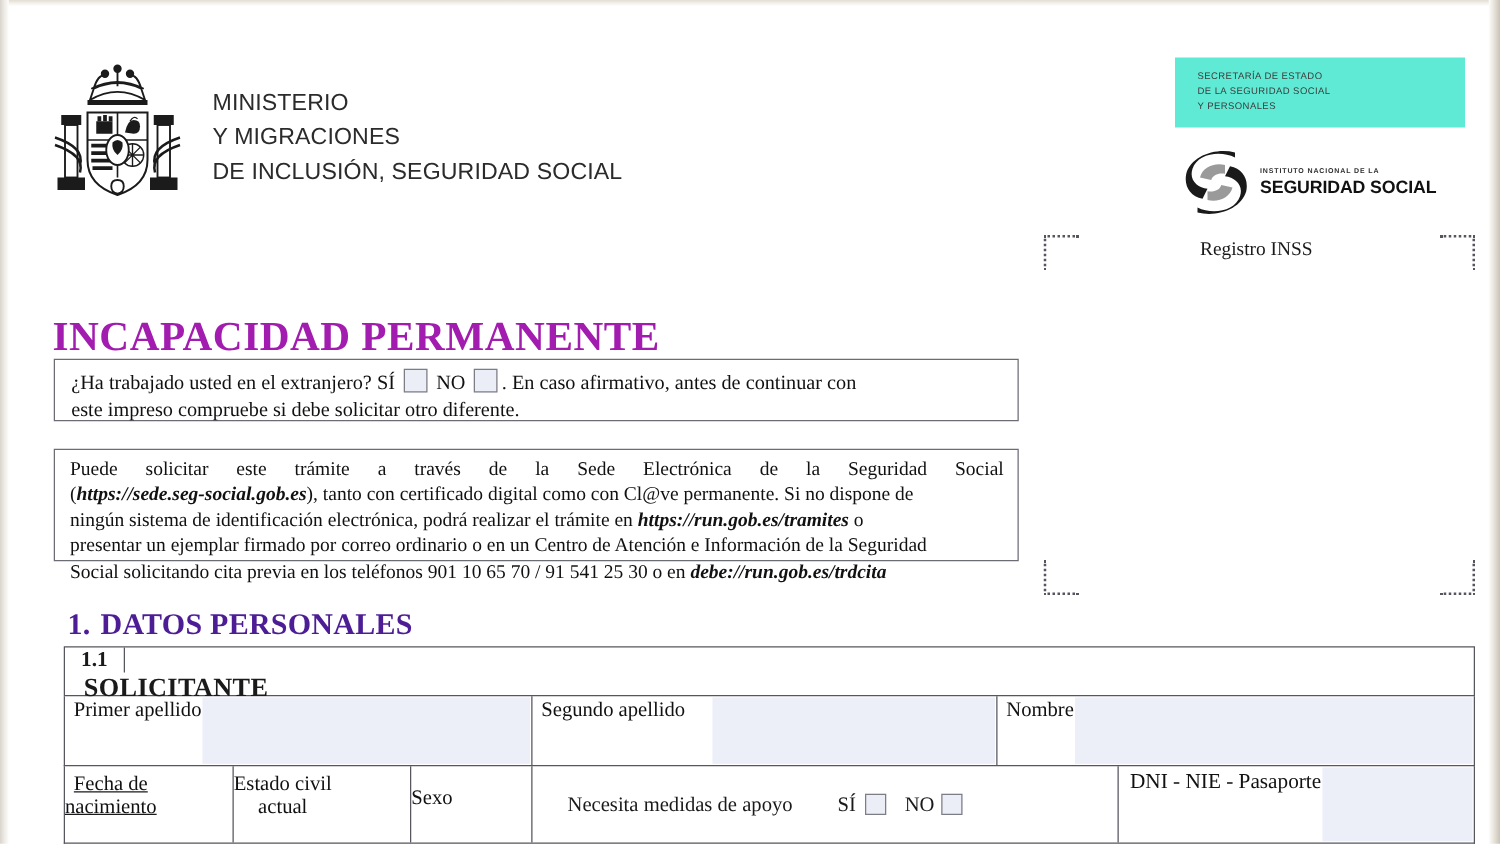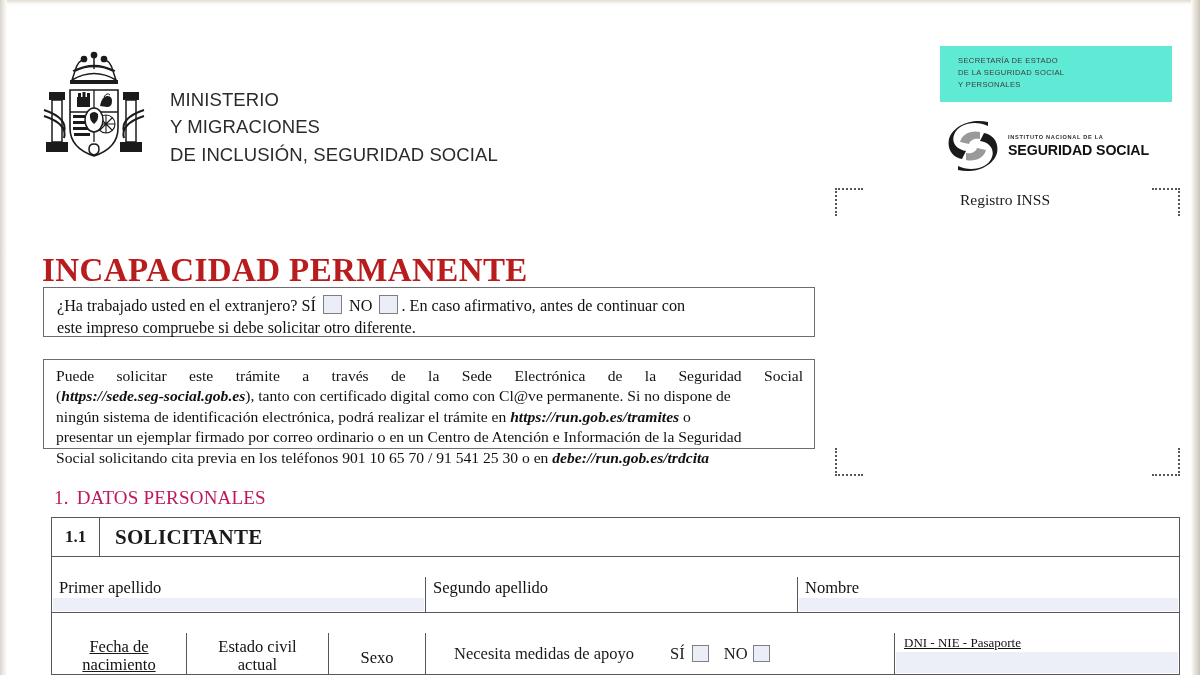--- a/index.html
+++ b/index.html
@@ -47,21 +47,21 @@
     width: 1180px;
     height: 669px;
   }
 
   
   .hdr-ministry {
     position: absolute;
     left: 30px;
     top: 44px;
     display: flex;
-    align-items: flex-end;
+    align-items: center;
     gap: 22px;
   }
   .coat {
     width: 108px;
     height: 118px;
     flex: 0 0 auto;
   }
   .ministry-text {
     font-family: "Liberation Sans", "DejaVu Sans", sans-serif;
     font-size: 18.5px;
@@ -141,21 +141,21 @@
   .corner.br { right: 0; bottom: 0; border-right: 2px dotted #55555f; border-bottom: 2px dotted #55555f; }
 
   
   .doc-title {
     position: absolute;
     left: 32px;
     top: 224px;
     font-size: 33px;
     font-weight: bold;
     letter-spacing: 0.4px;
-    color: #b91c1c;
+    color: #a21caf;
   }
 
   
   .notice {
     position: absolute;
     left: 33px;
     border: 1.4px solid #6c6c74;
     background: #fff;
     box-sizing: border-box;
     padding: 7px 12px 8px 13px;
@@ -197,24 +197,24 @@
     width: 17px;
     height: 17px;
     vertical-align: -3px;
   }
 
   
   .section-heading {
     position: absolute;
     left: 44px;
     top: 481px;
-    font-size: 19px;
-    font-weight: normal;
+    font-size: 24px;
+    font-weight: bold;
     letter-spacing: 0.2px;
-    color: #be185d;
+    color: #4c1d95;
   }
   .section-heading .num { margin-right: 8px; }
 
   
   .form-table {
     position: absolute;
     left: 41px;
     top: 511px;
     width: 1129px;
   }
@@ -222,20 +222,21 @@
     position: relative;
     box-sizing: border-box;
     display: flex;
   }
 
   
   .row-subhead {
     height: 40px;
     border: 1.6px solid #56565e;
     border-bottom: 1.6px solid #56565e;
+    flex-direction: column;
   }
   .cell-num {
     width: 47px;
     border-right: 1.6px solid #56565e;
     display: flex;
     align-items: center;
     justify-content: center;
     font-size: 17px;
     font-weight: bold;
   }
@@ -253,22 +254,21 @@
   .row-names {
     height: 56px;
     border-left: 1.6px solid #56565e;
     border-right: 1.6px solid #56565e;
     border-bottom: 1.6px solid #56565e;
   }
   .fcell {
     position: relative;
     box-sizing: border-box;
     display: flex;
-    flex-direction: column;
-    margin-top: 20px;
+    flex-direction: row;
   }
   .fcell + .fcell { border-left: 1.6px solid #56565e; }
   .flabel {
     font-size: 16.5px;
     padding: 2px 0 0 7px;
     line-height: 1.12;
     color: #111;
   }
   .finput {
     flex: 1;
@@ -305,24 +305,23 @@
     height: 100%;
     padding-left: 28px;
     font-size: 16.5px;
     gap: 0;
   }
   .apoyo-line .q { margin-right: 36px; }
   .apoyo-line .opt { margin-right: 4px; }
   .apoyo-line .opt2 { margin-left: 12px; margin-right: 2px; }
 
   .dni-label {
-    font-size: 13px;
+    font-size: 17px;
     padding: 2px 0 0 9px;
     color: #111;
-    text-decoration: underline;
   }
 </style>
 </head>
 <body>
 
 <div class="page">
   <div class="scan-edge-top"></div>
   <div class="scan-edge-left"></div>
   <div class="scan-edge-right"></div>
 

